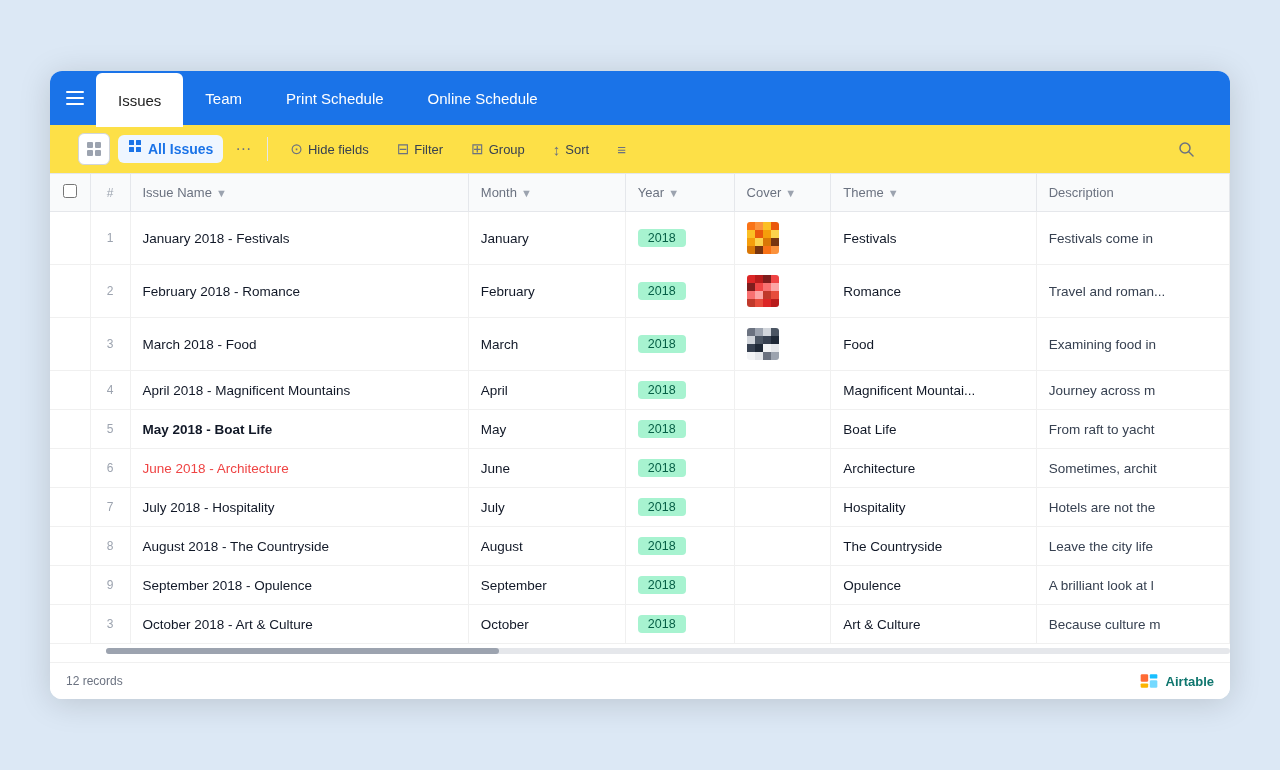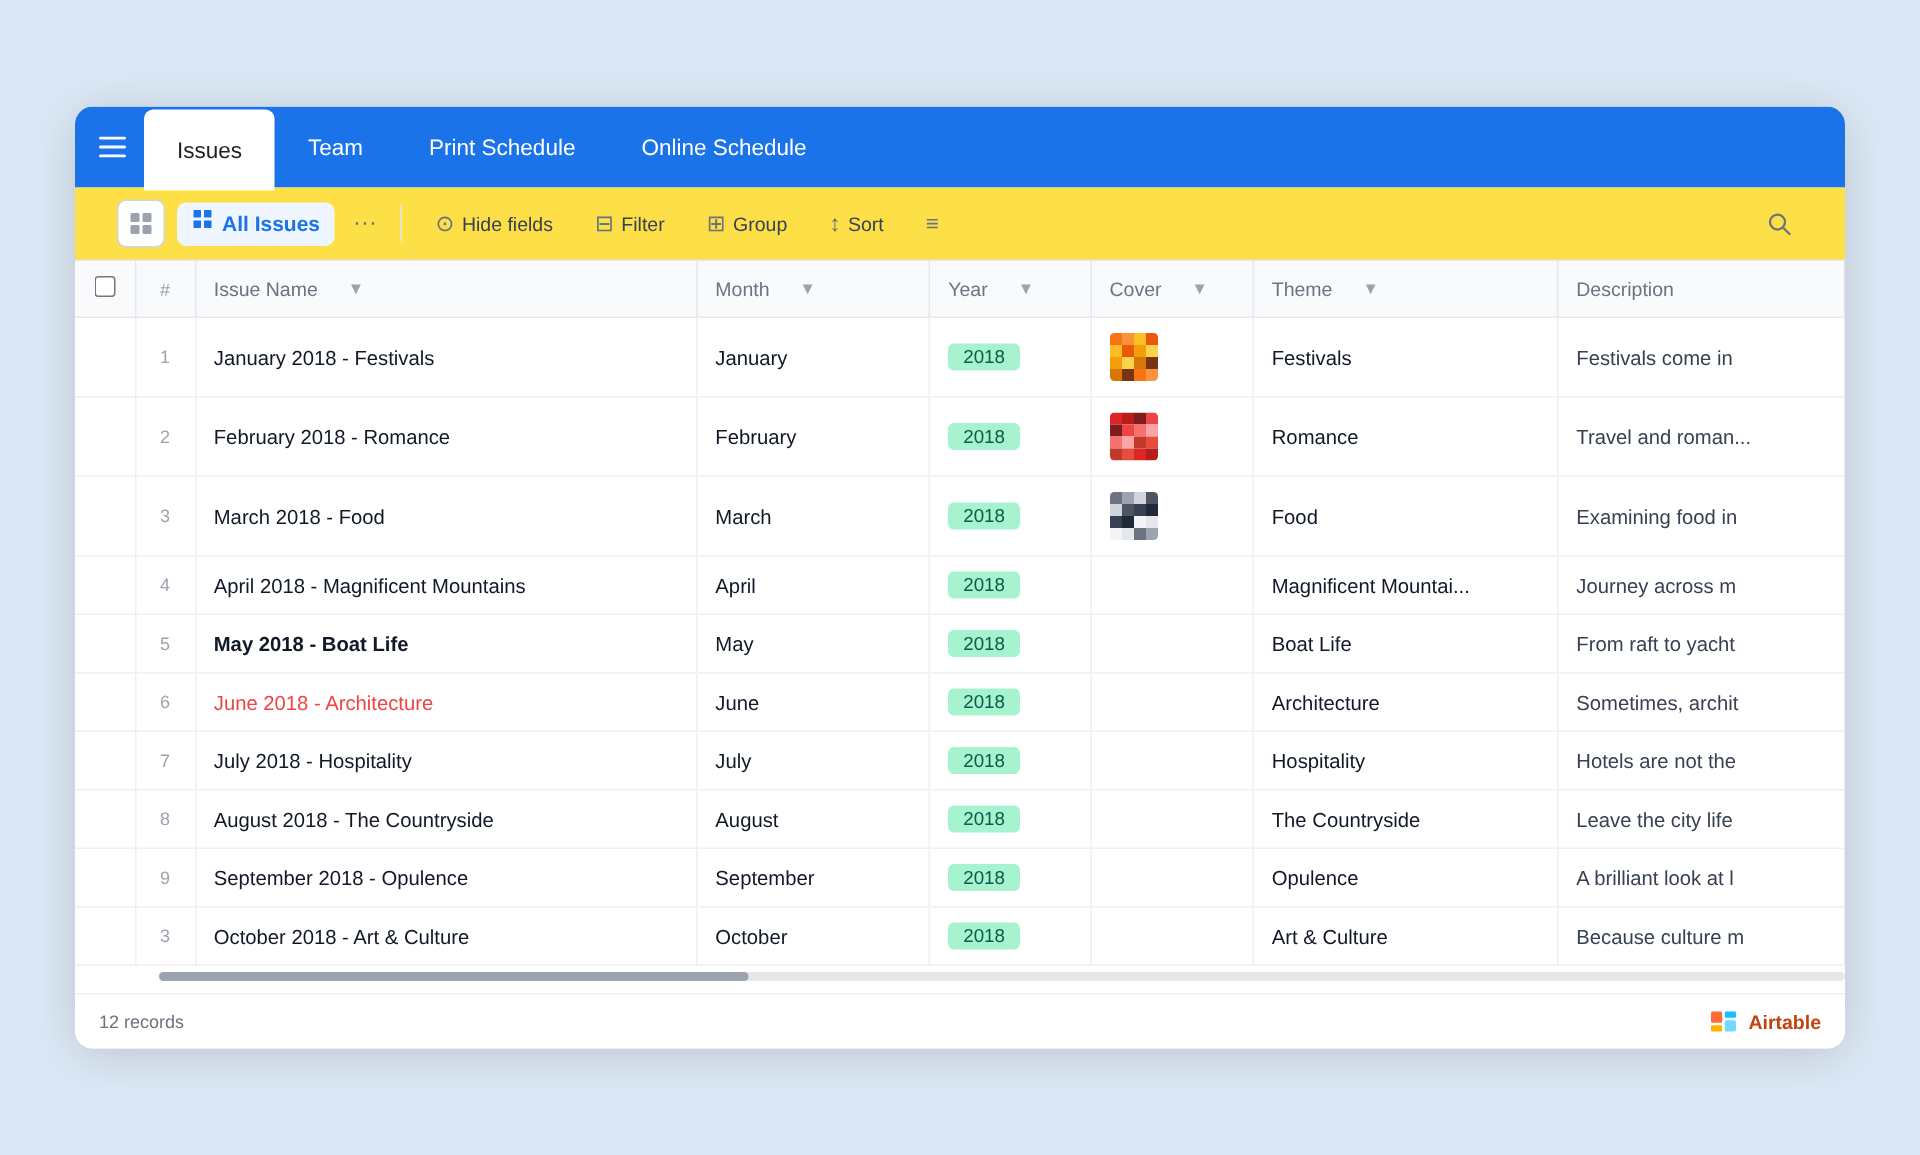--- a/index.html
+++ b/index.html
@@ -163,21 +163,21 @@
     }
     thead th:nth-child(2) {
       width: 40px;
       color: #9ca3af;
       font-size: 12px;
       text-align: center;
     }
     .th-inner {
       display: flex;
       align-items: center;
-      gap: 20px;
+      gap: 4px;
     }
     .th-arrow { color: #9ca3af; font-size: 11px; }
     tbody tr {
       border-bottom: 1px solid #f0f0f0;
       background: #fff;
     }
     tbody td {
       padding: 10px 12px;
       color: #111827;
       border-right: 1px solid #f0f0f0;
@@ -239,21 +239,21 @@
     .footer-records {
       font-size: 12px;
       color: #6b7280;
     }
     .airtable-logo {
       display: flex;
       align-items: center;
       gap: 7px;
       font-size: 13px;
       font-weight: 600;
-      color: #c2410c;
+      color: #0f766e;
     }
     .at-logo-icon {
       width: 20px;
       height: 20px;
     }
     .description-cell {
       max-width: 150px;
       overflow: hidden;
       text-overflow: ellipsis;
       white-space: nowrap;

